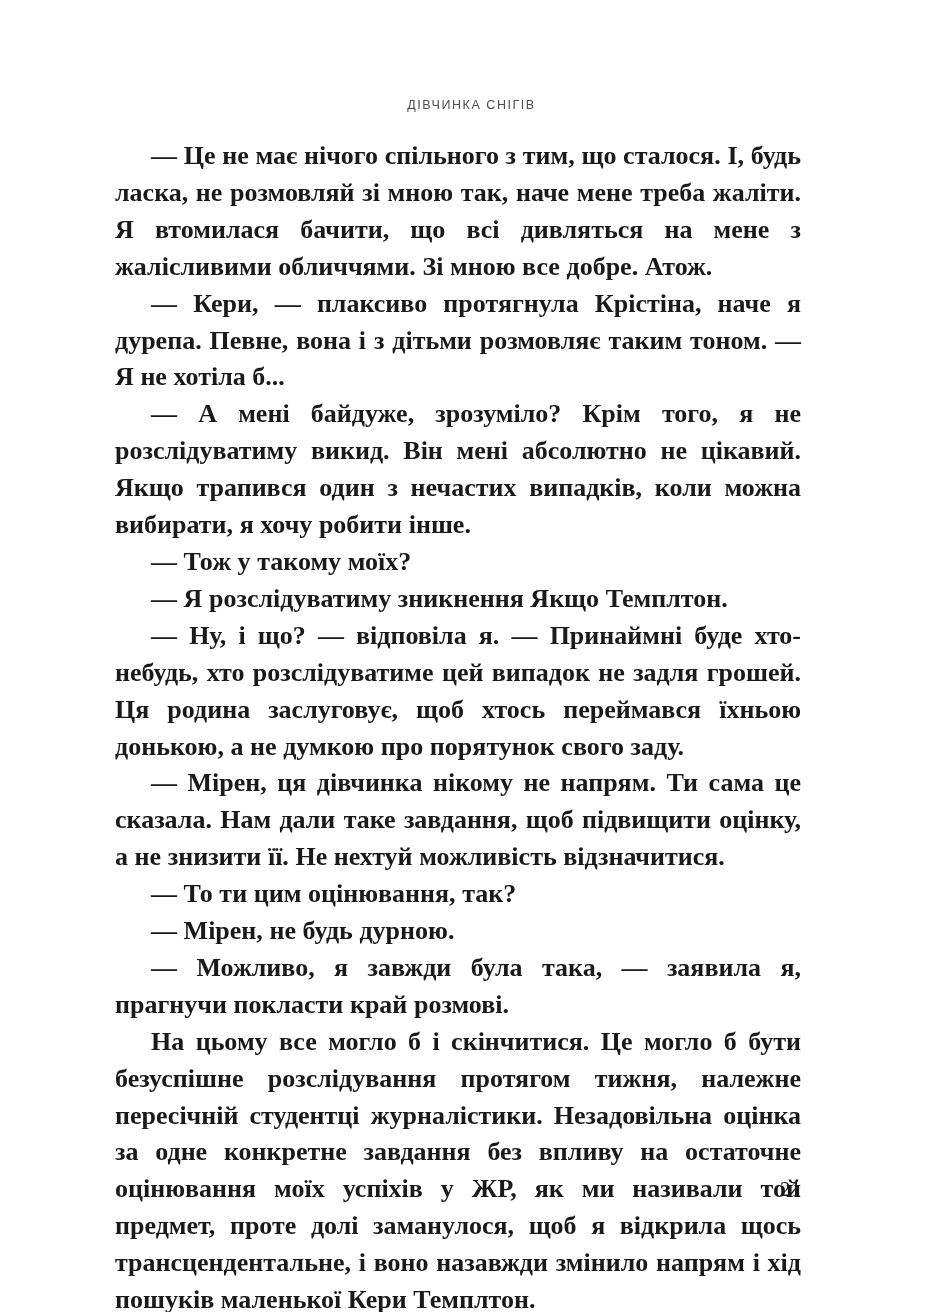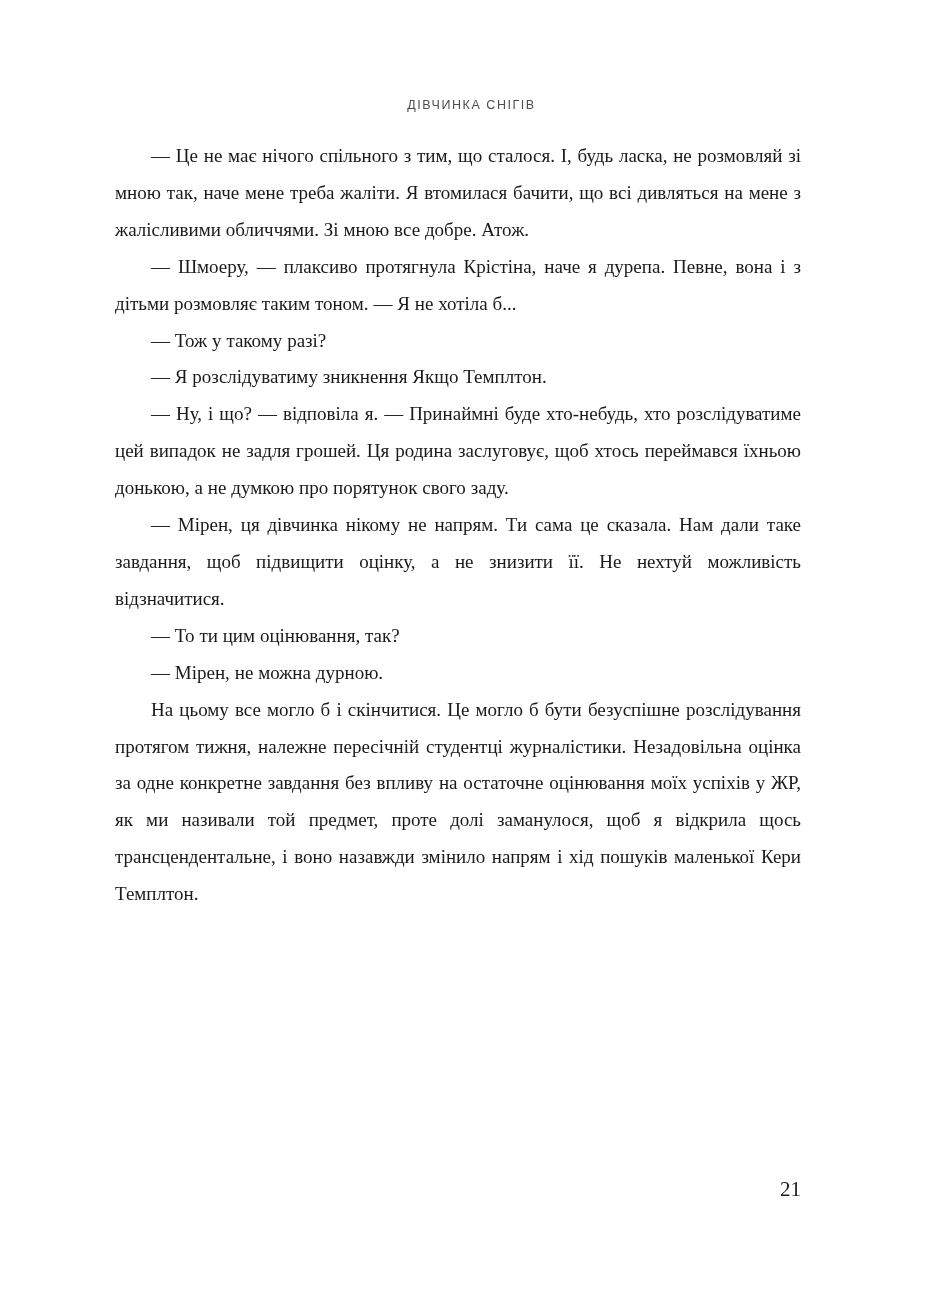--- a/index.html
+++ b/index.html
@@ -44,26 +44,27 @@
     position: absolute;
     left: 115px;
     top: 138px;
     width: 686px;
   }
 
   .para {
     margin: 0;
     text-align: justify;
     text-justify: inter-word;
-    font-size: 19px;
+    font-size: 26px;
     line-height: 36.9px;
     text-indent: 36px;
     hyphens: manual;
     -webkit-hyphens: manual;
     word-spacing: 0.1px;
+    font-weight: bold;
   }
 
   
   .para:last-child {
     margin-bottom: 0;
   }
 
   .folio {
     position: absolute;
     left: 0;
@@ -77,25 +78,27 @@
 </style>
 </head>
 <body>
 
 <div class="page">
 
   <div class="running-head">Дівчинка снігів</div>
 
   <div class="text-block">
     <p class="para">— Це не має нічого спільного з тим, що сталося. І, будь ласка, не розмовляй зі мною так, наче мене треба жаліти. Я втомилася бачити, що всі дивляться на мене з жалісливими обличчями. Зі мною все добре. Атож.</p>
-    <p class="para">— Шмоеру, — плаксиво протягнула Крістіна, наче я дурепа. Певне, вона і з дітьми розмовляє таким тоном. — Я не хотіла б...</p>
-    <p class="para">— Тож у такому разі?</p>
+    <p class="para">— Кери, — плаксиво протягнула Крістіна, наче я дурепа. Певне, вона і з дітьми розмовляє таким тоном. — Я не хотіла б...</p>
+    <p class="para">— А мені байдуже, зрозуміло? Крім того, я не розслідуватиму викид. Він мені абсолютно не цікавий. Якщо трапився один з нечастих випадків, коли можна вибирати, я хочу робити інше.</p>
+    <p class="para">— Тож у такому моїх?</p>
     <p class="para">— Я розслідуватиму зникнення Якщо Темплтон.</p>
     <p class="para">— Ну, і що? — відповіла я. — Принаймні буде хто-небудь, хто розслідуватиме цей випадок не задля грошей. Ця родина заслуговує, щоб хтось переймався їхньою донькою, а не думкою про порятунок свого заду.</p>
     <p class="para">— Мірен, ця дівчинка нікому не напрям. Ти сама це сказала. Нам дали таке завдання, щоб підвищити оцінку, а не знизити її. Не нехтуй можливість відзначитися.</p>
     <p class="para">— То ти цим оцінювання, так?</p>
-    <p class="para">— Мірен, не можна дурною.</p>
+    <p class="para">— Мірен, не будь дурною.</p>
+    <p class="para">— Можливо, я завжди була така, — заявила я, прагнучи покласти край розмові.</p>
     <p class="para">На цьому все могло б і скінчитися. Це могло б бути безуспішне розслідування протягом тижня, належне пересічній студентці журналістики. Незадовільна оцінка за одне конкретне завдання без впливу на остаточне оцінювання моїх успіхів у ЖР, як ми називали той предмет, проте долі заманулося, щоб я відкрила щось трансцендентальне, і воно назавжди змінило напрям і хід пошуків маленької Кери Темплтон.</p>
   </div>
 
   <div class="folio">21</div>
 
 </div>
 
 </body></html>

